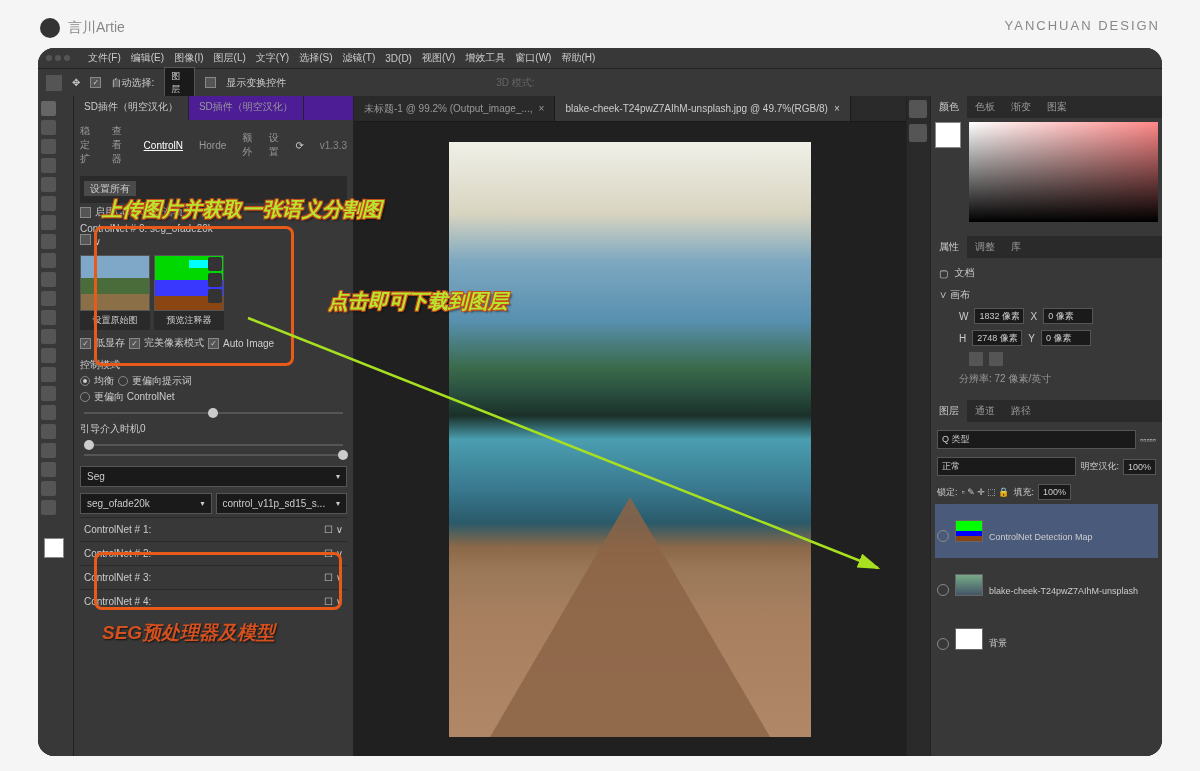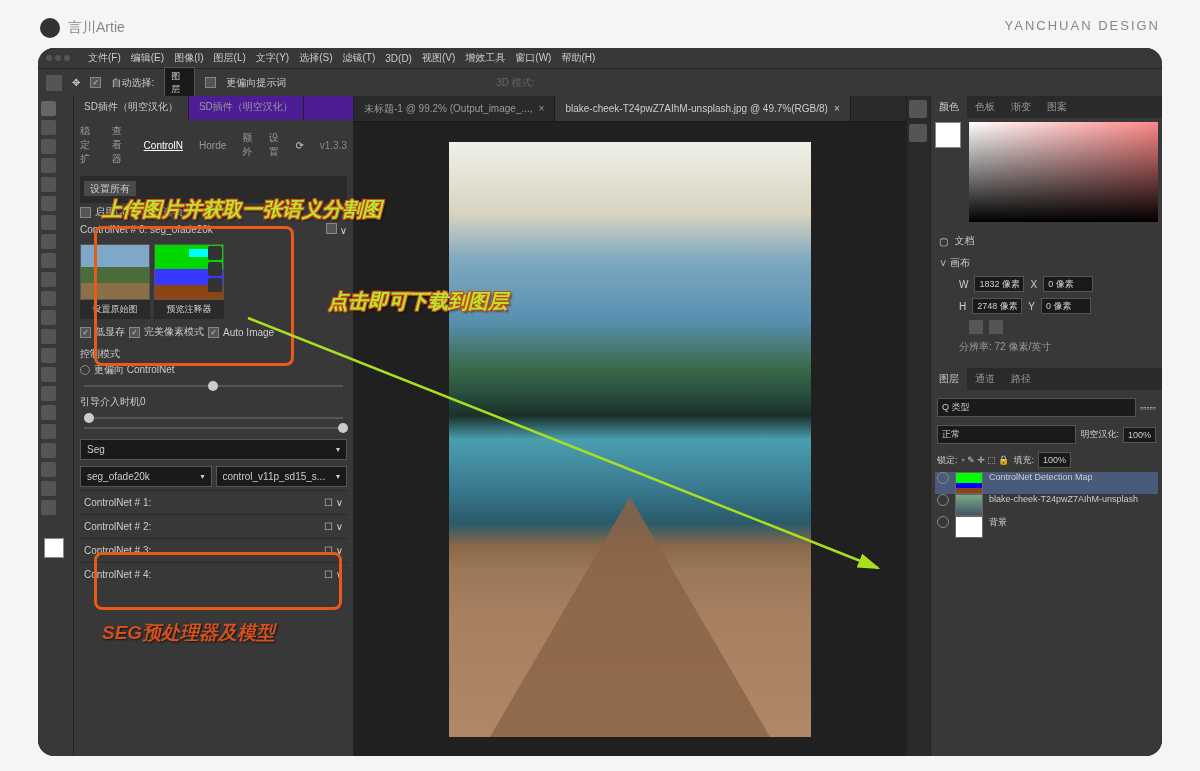--- a/index.html
+++ b/index.html
@@ -23,21 +23,21 @@
 .left-panel { width: 280px; background: #2e2e2e; border-right: 1px solid #222; display: flex; flex-direction: column; overflow: hidden; }
 .panel-tabs { display: flex; background: #4c1d95; height: 24px; }
 .panel-tab { padding: 4px 10px; font-size: 10px; color: #999; border-right: 1px solid #222; }
 .panel-tab.active { background: #383838; color: #ccc; }
 .subtabs { display: flex; background: #383838; padding: 4px 6px; gap: 16px; font-size: 10px; align-items: center; }
 .subtabs .st { color: #999; }
 .subtabs .st.active { color: #fff; text-decoration: underline; }
 .subtabs .ver { margin-left: auto; color: #888; }
 .panel-body { flex: 1; background: #383838; padding: 6px; overflow-y: auto; font-size: 10px; }
 .section { background: #383838; padding: 6px 4px; border-bottom: 1px solid #2a2a2a; }
-.section-hdr { display: flex; align-items: center; justify-content: space-between; color: #ccc; padding: 2px 0; }
+.section-hdr { display: flex; justify-content: space-between; color: #ccc; padding: 2px 0; flex-direction: column; }
 .thumbs { display: flex; gap: 4px; margin: 6px 0; }
 .thumb-box { width: 70px; position: relative; }
 .thumb-img { width: 70px; height: 56px; background: linear-gradient(to bottom, #7fa8c8 0%, #7fa8c8 40%, #4a6b3a 40%, #4a6b3a 70%, #8b6f47 70%); border: 1px solid #555; }
 .thumb-seg { width: 70px; height: 56px; background: linear-gradient(to bottom, #00d800 0%, #00d800 45%, #3838ff 45%, #3838ff 75%, #8b4513 75%); border: 1px solid #555; position: relative; }
 .thumb-seg::before { content: ''; position: absolute; right: 4px; top: 4px; width: 30px; height: 8px; background: #00ffff; }
 .thumb-label { background: #2a2a2a; padding: 3px; text-align: center; font-size: 9px; }
 .thumb-icons { position: absolute; right: 2px; top: 2px; display: flex; flex-direction: column; gap: 2px; }
 .thumb-ic { width: 14px; height: 14px; background: #333; border-radius: 2px; }
 .chk-row { display: flex; align-items: center; gap: 4px; margin: 2px 0; font-size: 10px; }
 .chk { width: 11px; height: 11px; background: #555; border: 1px solid #888; }
@@ -66,21 +66,21 @@
 .rp-tab { padding: 4px 8px; color: #999; }
 .rp-tab.active { background: #383838; color: #ccc; }
 .color-picker { height: 100px; background: linear-gradient(to right, #fff 0%, #ff8888 100%), linear-gradient(to bottom, transparent 0%, #000 100%); background-blend-mode: multiply; margin: 4px; position: relative; }
 .swatch { width: 26px; height: 26px; background: #fff; border: 1px solid #888; margin: 4px; }
 .props { padding: 8px; font-size: 10px; }
 .prop-row { display: flex; align-items: center; gap: 6px; margin: 6px 0; }
 .prop-input { background: #1a1a1a; border: 1px solid #555; padding: 2px 4px; width: 50px; color: #ccc; font-size: 9px; }
 .layer-panel { flex: 1; padding: 4px; }
 .layer-toolbar { display: flex; gap: 4px; padding: 4px 2px; font-size: 9px; flex-wrap: wrap; align-items: center; }
 .layer-dd { background: #1a1a1a; border: 1px solid #555; padding: 2px 4px; font-size: 9px; flex: 1; }
-.layer-row { display: flex; align-items: flex-start; gap: 6px; padding: 0 2px; }
+.layer-row { display: flex; align-items: flex-end; gap: 6px; padding: 16px 2px; }
 .layer-eye { width: 12px; height: 12px; border: 1px solid #888; border-radius: 50%; }
 .layer-thumb { width: 28px; height: 22px; border: 1px solid #666; }
 .annotation { position: absolute; font-weight: bold; font-size: 20px; color: #b8e62e; text-shadow: -1px -1px 0 #c94a1a, 1px -1px 0 #c94a1a, -1px 1px 0 #c94a1a, 1px 1px 0 #c94a1a, 2px 2px 2px rgba(0,0,0,0.5); z-index: 100; font-style: italic; }
 .ann-seg { color: #d4501e; text-shadow: 1px 1px 2px rgba(0,0,0,0.7); font-size: 19px; }
 .highlight-box { position: absolute; border: 3px solid #e85a1a; border-radius: 8px; z-index: 90; pointer-events: none; }
 .arrow-line { position: absolute; z-index: 95; }
 </style>
 </head>
 <body>
 
@@ -113,21 +113,21 @@
       <span>帮助(H)</span>
     </div>
 
     <div class="optbar">
       <div class="home"></div>
       <span>✥</span>
       <div class="chk on"></div>
       <span>自动选择:</span>
       <span class="layer-dd" style="flex:0;padding:2px 14px 2px 6px">图层</span>
       <div class="chk"></div>
-      <span>更偏向提示词</span>
+      <span>显示变换控件</span>
       <span style="margin-left:200px;color:#666">3D 模式:</span>
     </div>
 
     <div class="main">
 
       <div class="toolbox">
         <div class="tool active"></div>
           <div class="tool"></div>
         <div class="tool"></div>
           <div class="tool"></div>
@@ -196,20 +196,26 @@
           </div>
           <div class="chk-row">
             <div class="chk on"></div>
               <span>低显存</span>
             <div class="chk on"></div>
               <span>完美像素模式</span>
             <div class="chk on"></div>
               <span>Auto Image</span>
           </div>
           <div style="margin-top:8px">控制模式</div>
+          <div class="chk-row">
+            <div class="radio on"></div>
+              <span>均衡</span>
+            <div class="radio"></div>
+              <span>更偏向提示词</span>
+          </div>
           <div class="chk-row">
             <div class="radio"></div>
               <span>更偏向 ControlNet</span>
           </div>
           <div class="slider-row">
               <div class="slider-track">
                 <div class="slider-handle" style="left:48%"></div>
               </div>
             </div>
           <div class="slider-row">
@@ -284,20 +290,25 @@
           <div class="rp-tab active">颜色</div>
           <div class="rp-tab">色板</div>
           <div class="rp-tab">渐变</div>
           <div class="rp-tab">图案</div>
         </div>
         <div style="display:flex">
           <div class="swatch"></div>
           <div class="color-picker" style="flex:1"></div>
         </div>
 
+        <div class="rp-tabs" style="margin-top:10px">
+          <div class="rp-tab active">属性</div>
+          <div class="rp-tab">调整</div>
+          <div class="rp-tab">库</div>
+        </div>
         <div class="props">
           <div style="display:flex;align-items:center;gap:6px">
               <span>▢</span>
               <span>文档</span>
             </div>
           <div style="margin-top:8px"><span>∨ </span><span>画布</span></div>
           <div class="prop-row" style="margin-left:20px">
             <span>W</span>
               <input class="prop-input" value="1832 像素" style="">
             <span>X</span>

